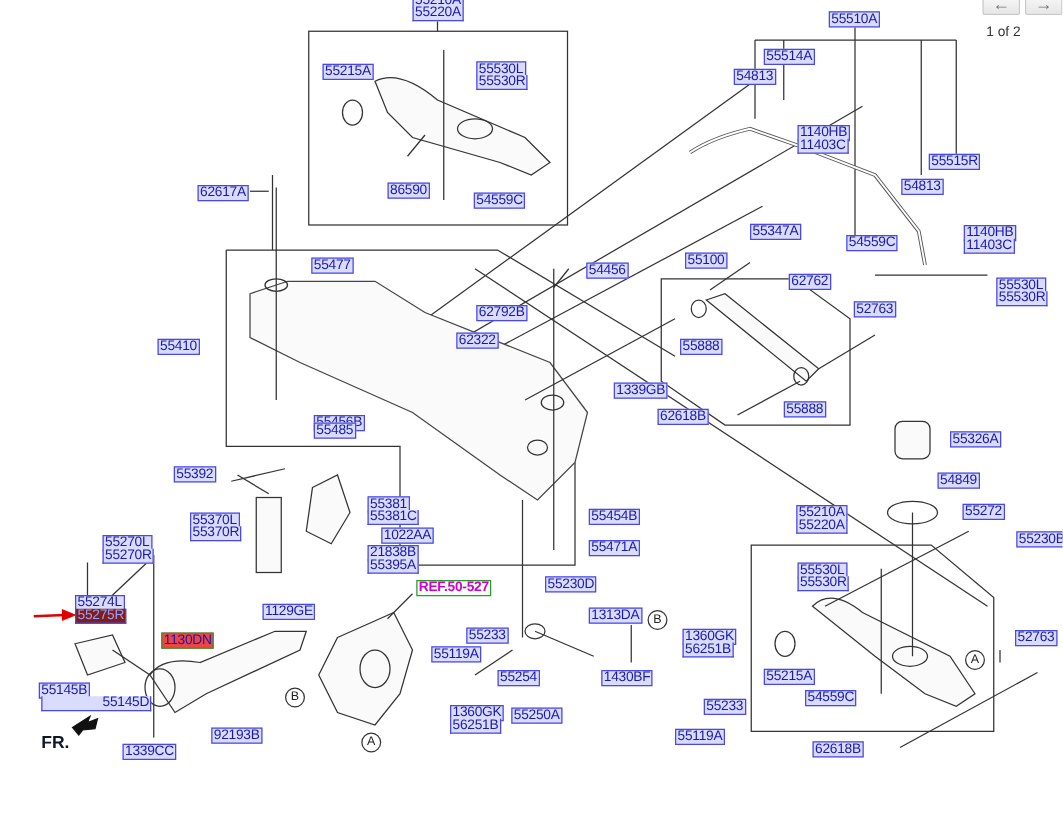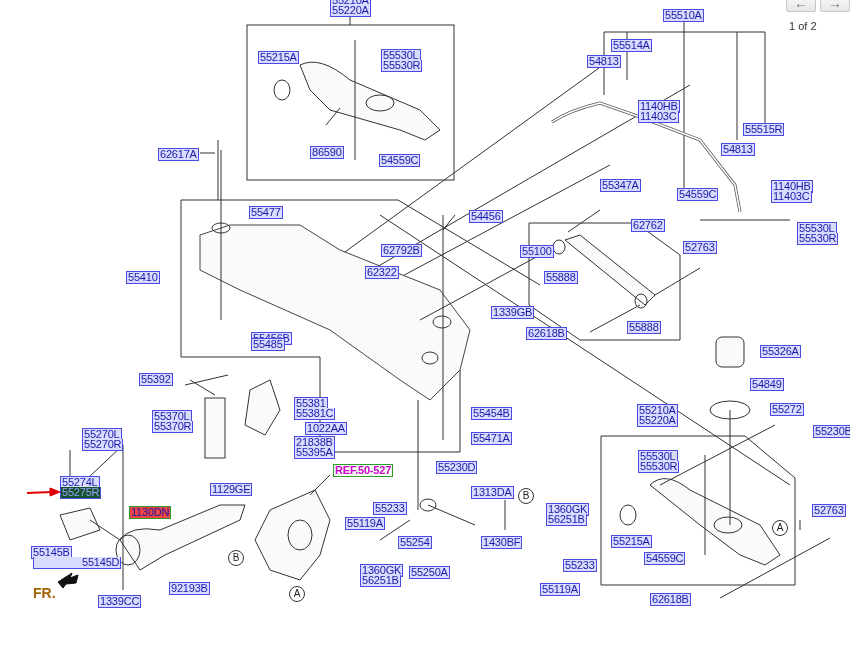--- a/index.html
+++ b/index.html
@@ -4,30 +4,30 @@
 <style>
   html, body { margin: 0; padding: 0; background: #ffffff; }
   body { width: 850px; height: 659px; position: relative; overflow: hidden; font-family: "Liberation Sans", sans-serif; }
   #diagram { position: absolute; left: 0; top: 0; width: 850px; height: 659px; }
   .lbl {
     position: absolute; font-size: 11px; line-height: 11px; color: #1a1aa8;
     background: #d9dcff; border: 1px solid #4a4ae0; padding: 0 1px; white-space: nowrap;
     cursor: pointer; letter-spacing: -0.2px;
   }
   .lbl.stack { border-top: none; }
-  .lbl.sel { background: #14532d; color: #9aa0ff; }
+  .lbl.sel { background: #7f1d1d; color: #9aa0ff; }
   .lbl.ref { color: #d000d0; background: #f0fff0; border: 1px solid #2e9a2e; font-weight: bold; }
   .lbl.green { border: 1px solid #2e9a2e; background: #ef4444; }
   .nav-btn {
     position: absolute; top: -6px; width: 28px; height: 16px; border: 1px solid #c8c8c8;
     border-radius: 2px; background: linear-gradient(#fbfbfb, #e6e6e6); cursor: pointer;
     display: flex; align-items: center; justify-content: center; color: #777; font-size: 14px;
   }
   .page-ind { position: absolute; left: 789px; top: 20px; font-size: 11px; color: #333; }
-  .fr { position: absolute; left: 33px; top: 585px; font-size: 14px; font-weight: bold; color: #a16207; }
+  .fr { position: absolute; left: 33px; top: 585px; font-size: 14px; font-weight: bold; color: #0f172a; }
   .callout {
     position: absolute; width: 14px; height: 14px; border: 1px solid #333; border-radius: 50%;
     font-size: 10px; line-height: 14px; text-align: center; color: #222; background: #fff;
   }
 </style>
 </head>
 <body>
 
 <div class="nav-btn" style="left:786px;">
     <span>←</span>
@@ -161,21 +161,21 @@
 <span class="lbl" style="left:721px;top:143px;">54813</span>
 <span class="lbl" style="left:771px;top:180px;">1140HB</span>
 <span class="lbl stack" style="left:771px;top:191px;">11403C</span>
 <span class="lbl" style="left:677px;top:188px;">54559C</span>
 <span class="lbl" style="left:797px;top:222px;">55530L</span>
 <span class="lbl stack" style="left:797px;top:233px;">55530R</span>
 
 <span class="lbl" style="left:249px;top:206px;">55477</span>
 <span class="lbl" style="left:469px;top:210px;">54456</span>
 <span class="lbl" style="left:600px;top:179px;">55347A</span>
-<span class="lbl" style="left:520px;top:202px;margin-top:43px;">55100</span>
+<span class="lbl" style="left:548px;top:202px;">55100</span>
 <span class="lbl" style="left:631px;top:219px;">62762</span>
 <span class="lbl" style="left:381px;top:244px;">62792B</span>
 <span class="lbl" style="left:365px;top:266px;">62322</span>
 <span class="lbl" style="left:683px;top:241px;">52763</span>
 <span class="lbl" style="left:126px;top:271px;">55410</span>
 <span class="lbl" style="left:544px;top:271px;">55888</span>
 <span class="lbl" style="left:459px;top:306px;margin-left:32px;">1339GB</span>
 <span class="lbl" style="left:251px;top:332px;">55456B</span>
 <span class="lbl" style="left:526px;top:327px;">62618B</span>
 <span class="lbl" style="left:627px;top:321px;">55888</span>

